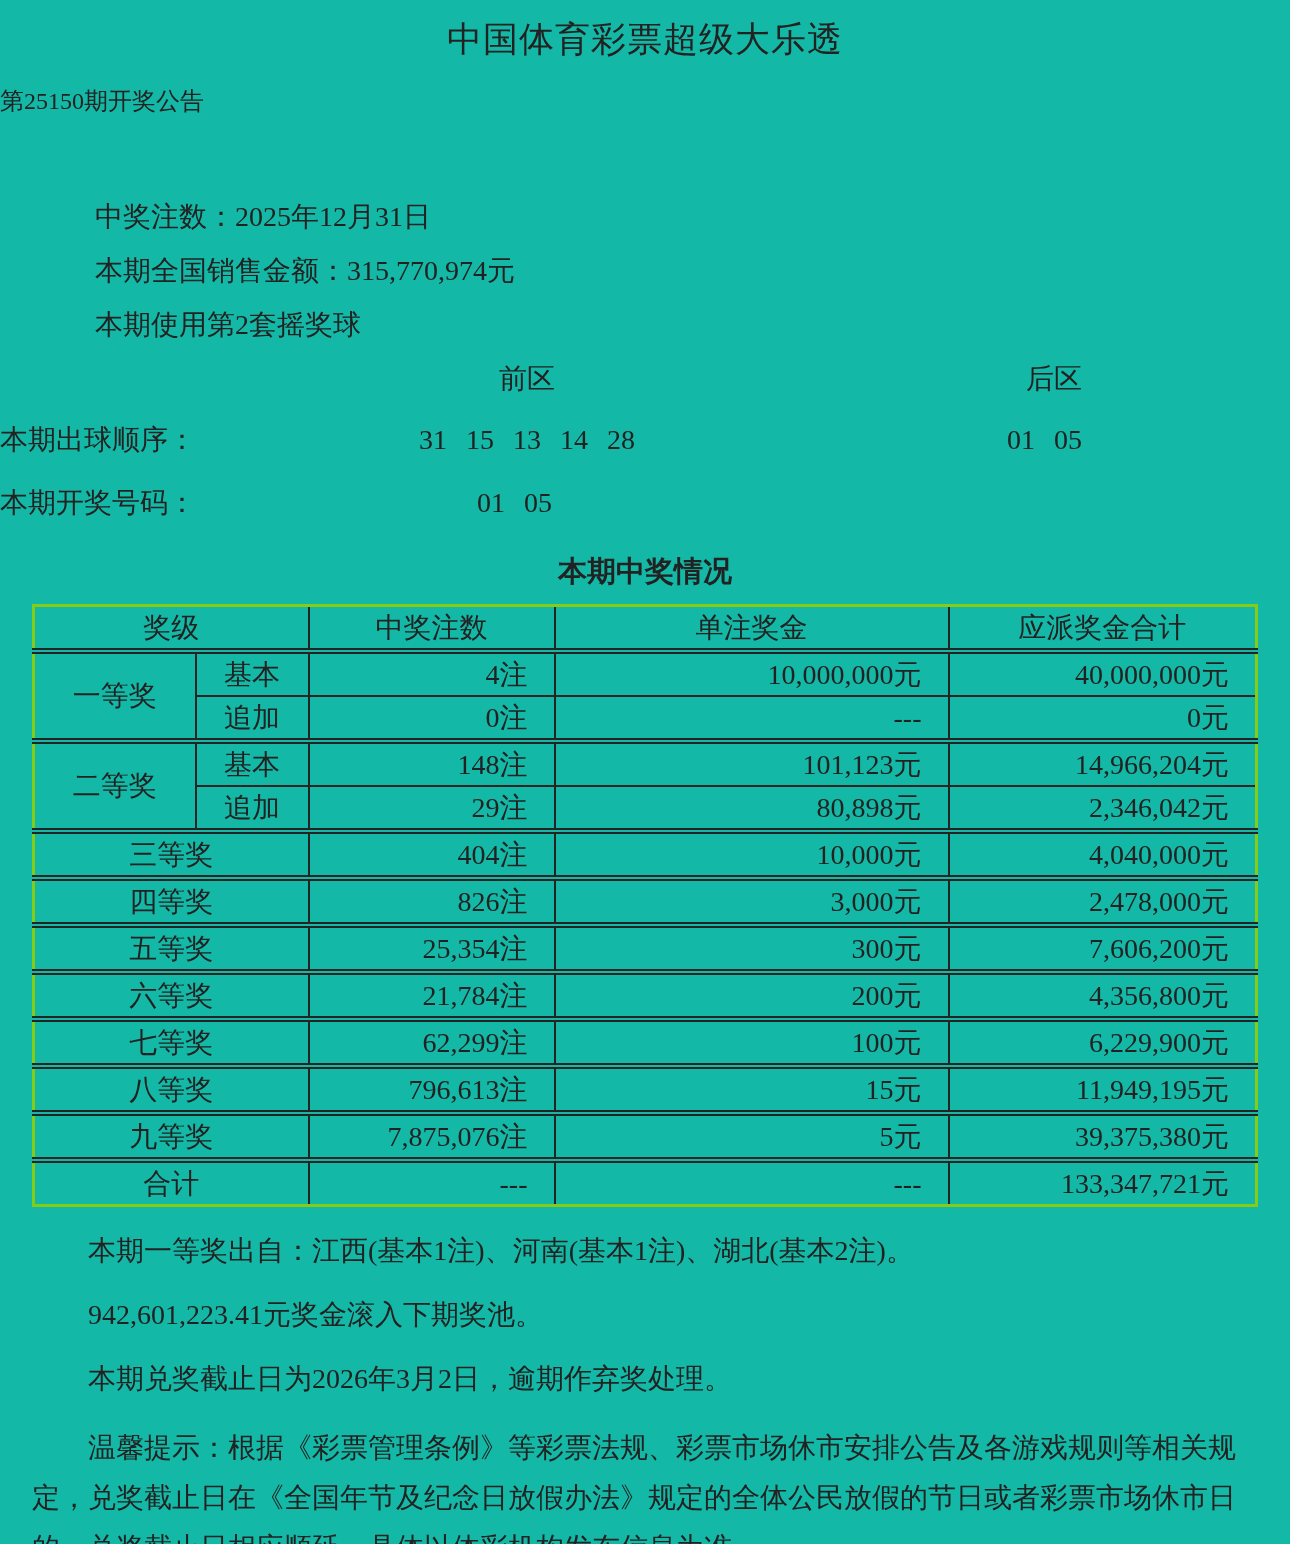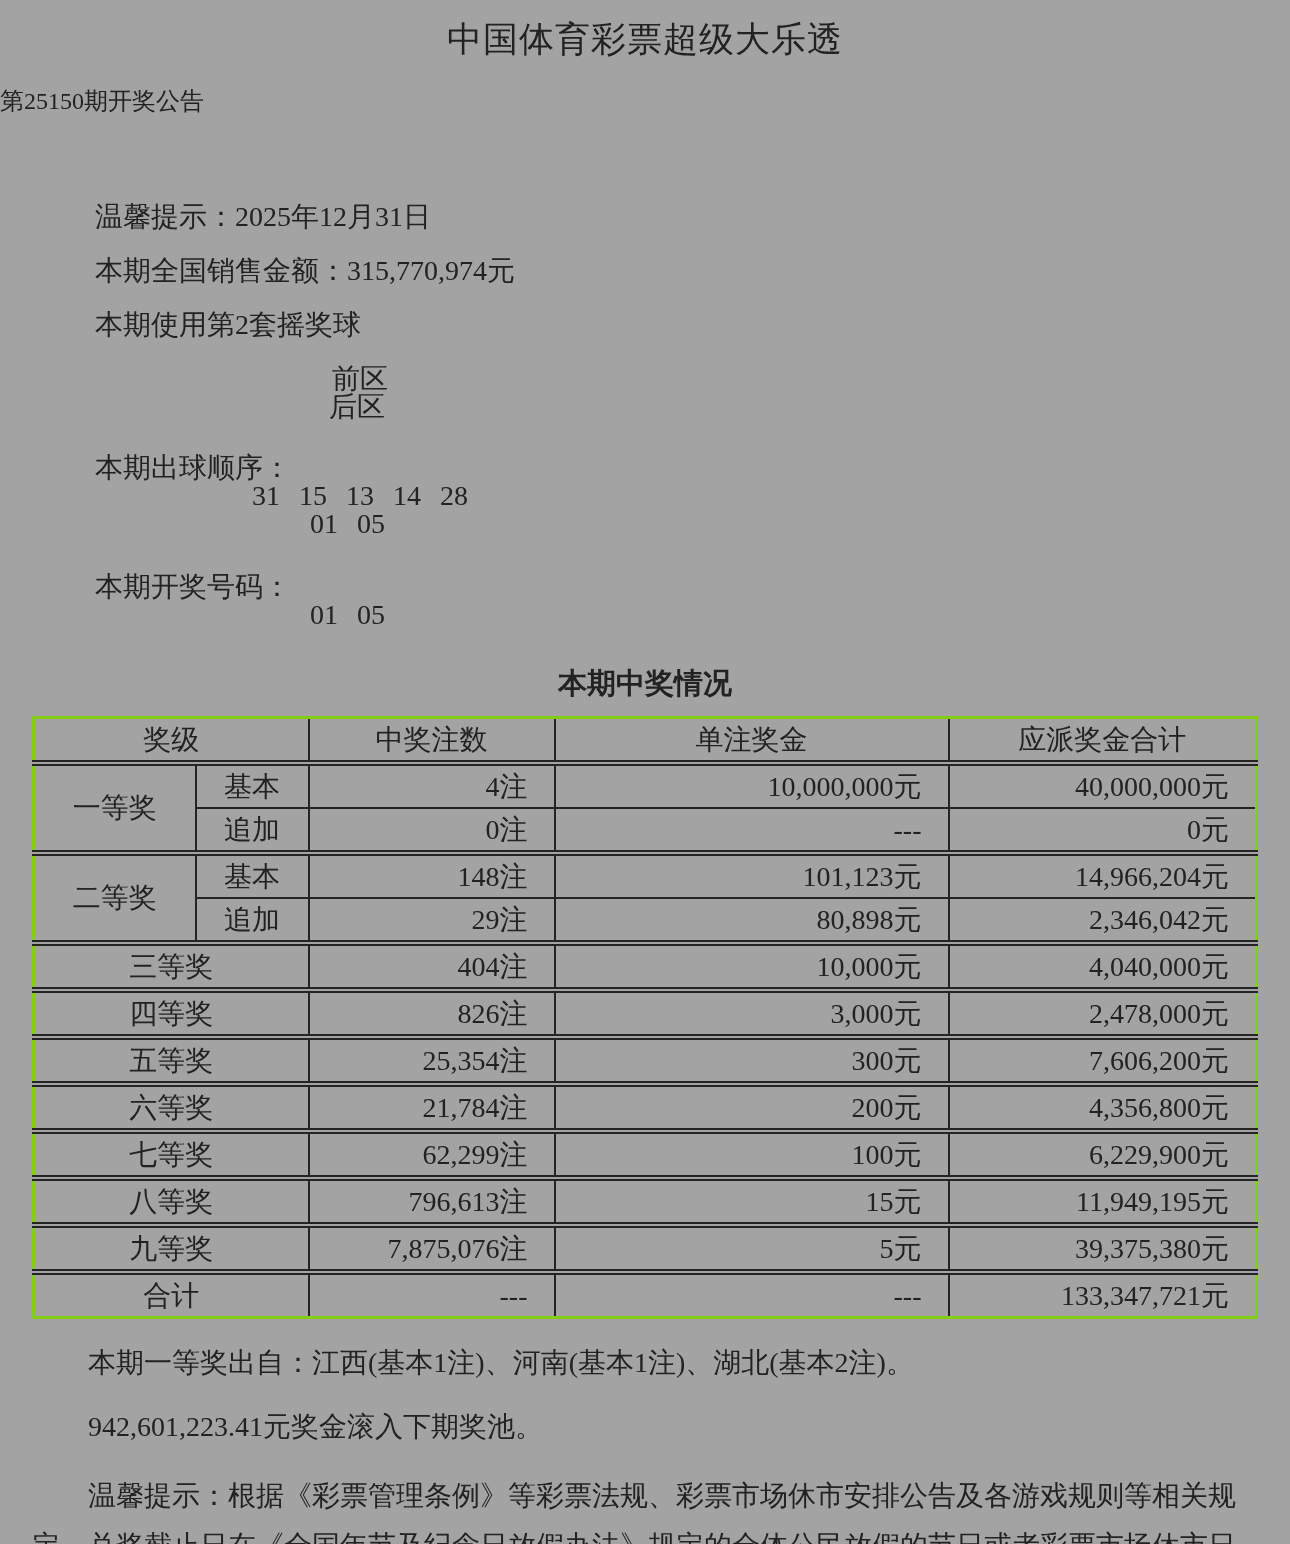--- a/index.html
+++ b/index.html
@@ -1,18 +1,18 @@
 <!DOCTYPE html>
 <html><head>
 <meta charset="utf-8">
 <style>
   html, body { margin: 0; padding: 0; background: #f4f4f4; }
   .page {
     width: 1290px; height: 1544px;
-    background: #a3a3a3;
+    background: #14b8a6;
     color: #222;
     font-family: "Liberation Serif", "DejaVu Serif", serif;
     position: relative;
     overflow: hidden;
     margin: 0 auto;
   }
   .doc-title {
     text-align: center;
     padding-top: 16px;
     font-size: 35px;
@@ -25,24 +25,22 @@
   }
   .info-block {
     margin-top: 86px;
     padding-left: 95px;
     font-size: 28px;
   }
   .info-line { height: 28px; line-height: 28px; margin-bottom: 26px; }
 
   .zone-header, .draw-row {
     display: flex;
-    padding-left: 95px;
     font-size: 28px;
     line-height: 28px;
-    flex-direction: column;
   }
   .zone-header { margin-top: 4px; margin-bottom: 33px; }
   .draw-row { margin-bottom: 35px; }
   .draw-label { width: 262px; }
   .draw-front { width: 530px; text-align: center; }
   .draw-back  { width: 290px; text-align: right; }
   .nums { word-spacing: 12px; }
 
   .table-title {
     text-align: center;
@@ -87,21 +85,21 @@
 </style>
 </head>
 <body>
 
 <div class="page">
 
   <div class="doc-title">中国体育彩票超级大乐透</div>
   <div class="doc-subtitle">第25150期开奖公告</div>
 
   <div class="info-block">
-    <div class="info-line">温馨提示：2025年12月31日</div>
+    <div class="info-line">中奖注数：2025年12月31日</div>
     <div class="info-line">本期全国销售金额：315,770,974元</div>
     <div class="info-line">本期使用第2套摇奖球</div>
   </div>
 
   <div class="zone-header">
     <div class="draw-label"></div>
     <div class="draw-front">前区</div>
     <div class="draw-back">后区</div>
   </div>
 
@@ -208,17 +206,18 @@
         <td class="num">---</td>
         <td class="num">---</td>
         <td class="num">133,347,721元</td>
       </tr>
     </tbody>
   </table>
 
   <div class="notes">
     <p>本期一等奖出自：江西(基本1注)、河南(基本1注)、湖北(基本2注)。</p>
     <p>942,601,223.41元奖金滚入下期奖池。</p>
+    <p>本期兑奖截止日为2026年3月2日，逾期作弃奖处理。</p>
     <p class="notice">温馨提示：根据《彩票管理条例》等彩票法规、彩票市场休市安排公告及各游戏规则等相关规定，兑奖截止日在《全国年节及纪念日放假办法》规定的全体公民放假的节日或者彩票市场休市日的，兑奖截止日相应顺延，具体以体彩机构发布信息为准。</p>
 
   </div>
 
 </div>
 
 </body></html>

